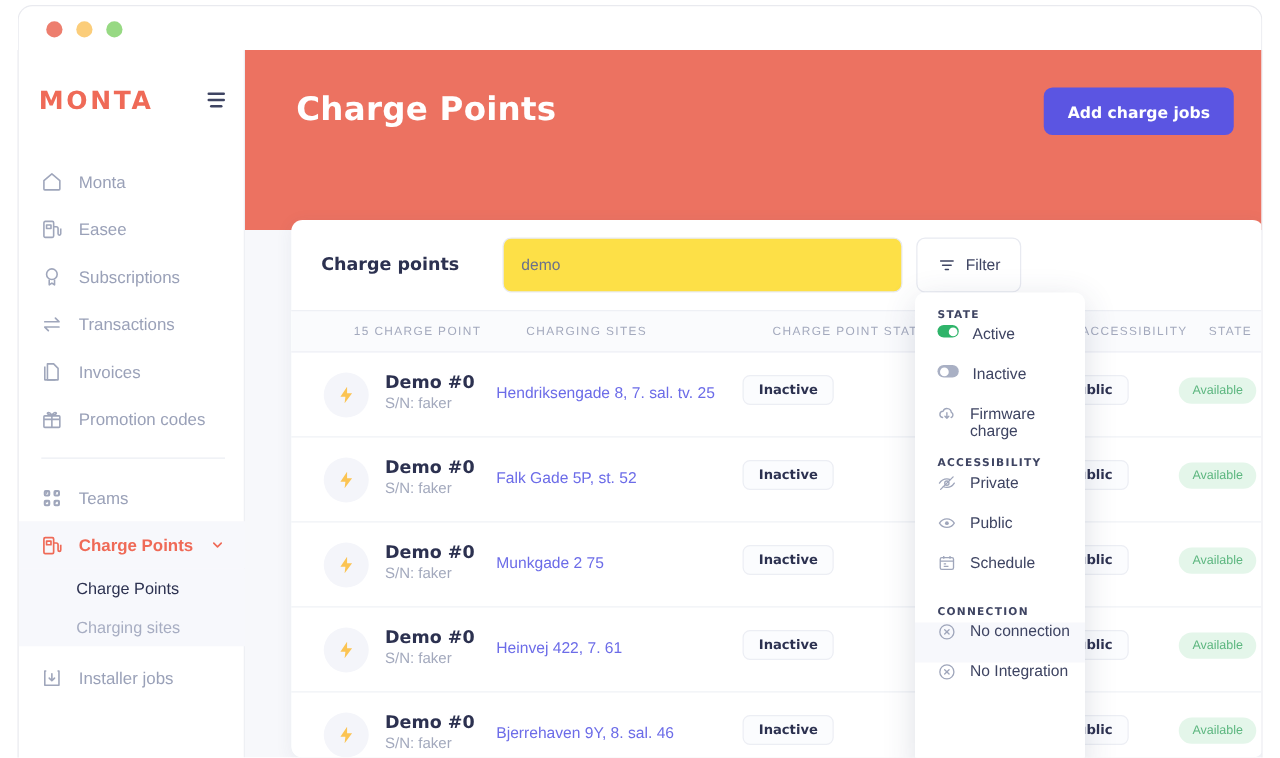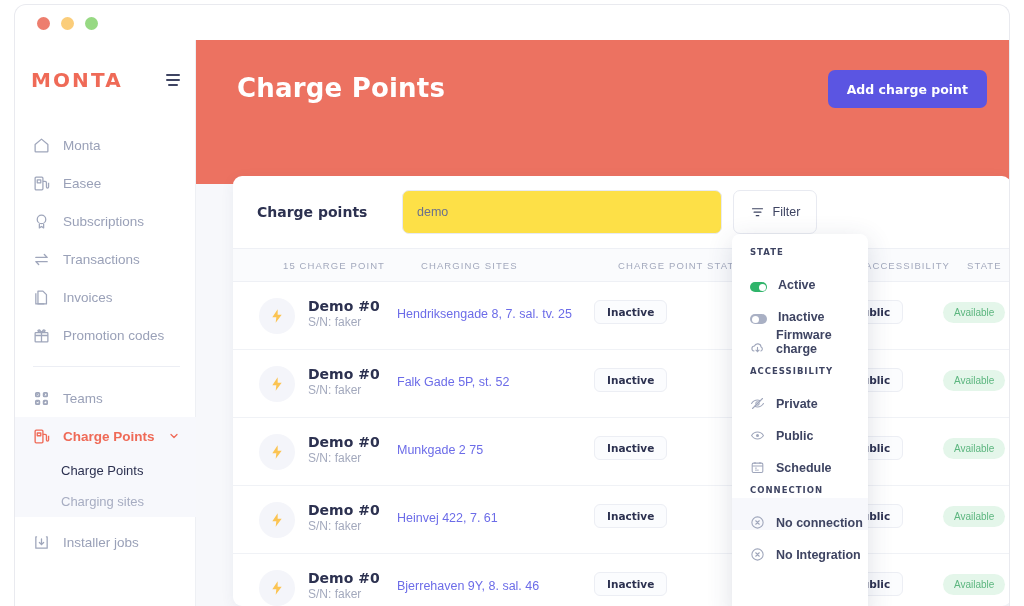--- a/index.html
+++ b/index.html
@@ -167,22 +167,22 @@
     background: #ffffff; border-radius: 8px;
     box-shadow: 0 6px 26px rgba(50,60,100,.16);
     z-index: 40; overflow: hidden;
   }
   .menu-group-label {
     padding: 0 0 0 18px; font-size: 8.5px; letter-spacing: 1px;
     font-weight: 700; color: #3e4462; font-family: "DejaVu Sans", sans-serif;
     height: 17px; display: flex; align-items: center;
   }
   .menu-item {
-    height: 32px; display: flex; align-items: flex-end; gap: 11px;
-    padding-left: 18px; font-size: 12.5px; color: #3e4462; cursor: pointer; font-weight: bold;
+    height: 32px; display: flex; align-items: flex-start; gap: 11px;
+    padding-left: 18px; font-size: 12.5px; color: #3e4462; cursor: pointer;
   }
   .menu-item.hl { background: #f7f8fc; }
   .menu-item .ico { width: 15px; height: 15px; flex: 0 0 15px; color: #9fa6bb; }
   .sw {
     width: 17px; height: 10px; border-radius: 5px; position: relative; flex: 0 0 17px;
   }
   .sw.on { background: #2fb46a; }
   .sw.off { background: #a9b0c4; }
   .sw i {
     position: absolute; top: 1.5px; width: 7px; height: 7px; border-radius: 50%; background: #fff;
@@ -337,21 +337,21 @@
           
         </div>
 
       </div>
     </nav>
 
     <main id="main">
 
       <div id="hero">
         <h1 id="page-title">Charge Points</h1>
-        <button id="add-cp-btn">Add charge point</button>
+        <button id="add-cp-btn">Add charge jobs</button>
       </div>
 
       <section id="card">
 
         <div id="card-top">
           <div id="card-heading">Charge points</div>
           <input id="search-field" type="text" value="demo" style="">
           <div id="filter-btn">
             <span class="ico">
               <svg viewBox="0 0 24 24" width="15" height="15" fill="none" stroke="currentColor" stroke-width="1.9" stroke-linecap="round">

